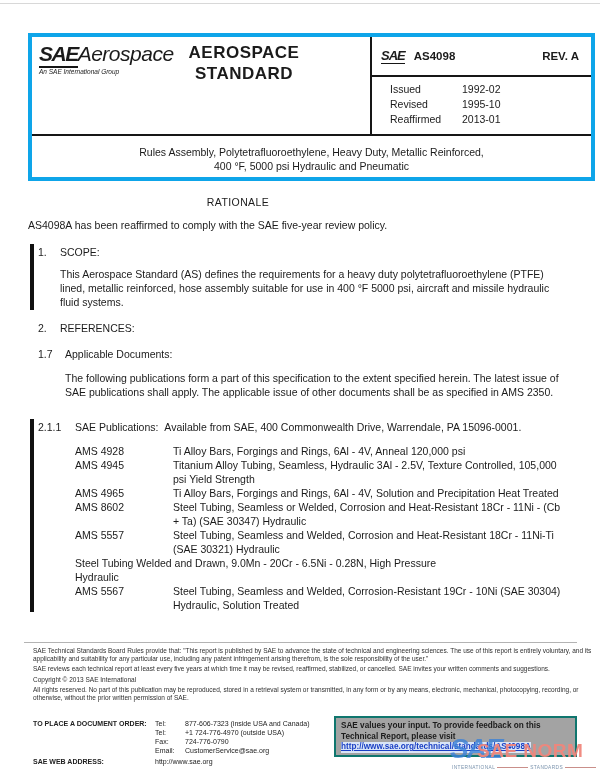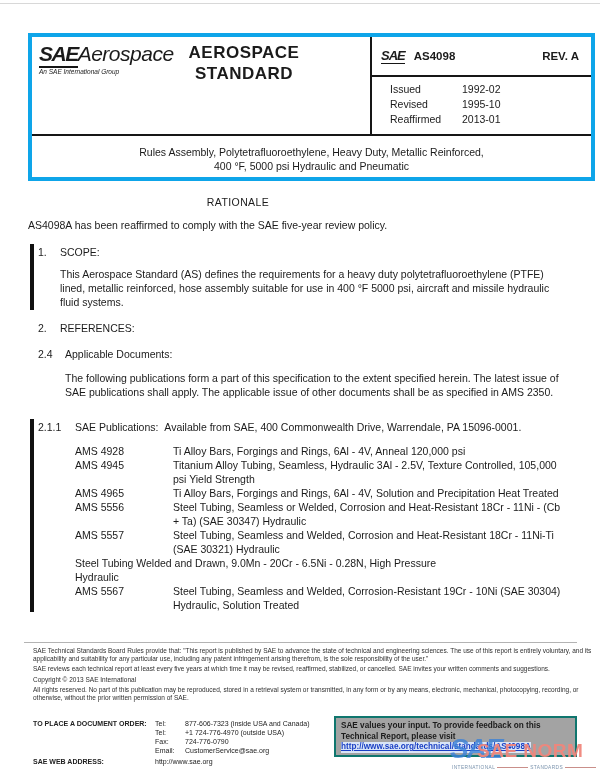--- a/index.html
+++ b/index.html
@@ -123,21 +123,21 @@
   <div class="change-bar" style="top:244px;height:66px;"></div>
   <div class="sec-head" style="left:38px;top:246px;">
     <span class="sec-num w22">1.</span><span>SCOPE:</span>
   </div>
   <div class="para" style="left:60px;top:267px;width:506px;">This Aerospace Standard (AS) defines the requirements for a heavy duty polytetrafluoroethylene (PTFE) lined, metallic reinforced, hose assembly suitable for use in 400 °F 5000 psi, aircraft and missile hydraulic fluid systems.</div>
 
   <div class="sec-head" style="left:38px;top:322px;">
     <span class="sec-num w22">2.</span><span>REFERENCES:</span>
   </div>
   <div class="sec-head" style="left:38px;top:348px;">
-    <span class="sec-num w27">2.4</span><span>Applicable Documents:</span>
+    <span class="sec-num w27">1.7</span><span>Applicable Documents:</span>
   </div>
   <div class="para" style="left:65px;top:371px;width:502px;">The following publications form a part of this specification to the extent specified herein. The latest issue of SAE publications shall apply. The applicable issue of other documents shall be as specified in AMS 2350.</div>
 
   <div class="change-bar" style="top:419px;height:193px;"></div>
   <div class="sec-head" style="left:38px;top:421px;">
     <span class="sec-num w37">2.1.1</span><span>SAE Publications:</span>&nbsp;&nbsp;<span>Available from SAE, 400 Commonwealth Drive, Warrendale, PA 15096-0001.</span>
   </div>
 
   <div class="pub-list">
     <div class="pub-row">
@@ -146,21 +146,21 @@
     </div>
     <div class="pub-row">
       <span class="pub-code">AMS 4945</span>
       <span class="pub-desc">Titanium Alloy Tubing, Seamless, Hydraulic 3Al - 2.5V, Texture Controlled, 105,000 psi Yield Strength</span>
     </div>
     <div class="pub-row">
       <span class="pub-code">AMS 4965</span>
       <span class="pub-desc">Ti Alloy Bars, Forgings and Rings, 6Al - 4V, Solution and Precipitation Heat Treated</span>
     </div>
     <div class="pub-row">
-      <span class="pub-code">AMS 5556</span>
+      <span class="pub-code">AMS 8602</span>
       <span class="pub-desc">Steel Tubing, Seamless or Welded, Corrosion and Heat-Resistant 18Cr - 11Ni - (Cb + Ta) (SAE 30347) Hydraulic</span>
     </div>
     <div class="pub-row">
       <span class="pub-code">AMS 5557</span>
       <span class="pub-desc">Steel Tubing, Seamless and Welded, Corrosion and Heat-Resistant 18Cr - 11Ni-Ti (SAE 30321) Hydraulic</span>
     </div>
     <div class="pub-row">
       <span class="pub-desc">Steel Tubing Welded and Drawn, 9.0Mn - 20Cr - 6.5Ni - 0.28N, High Pressure Hydraulic</span>
     </div>
     <div class="pub-row">

